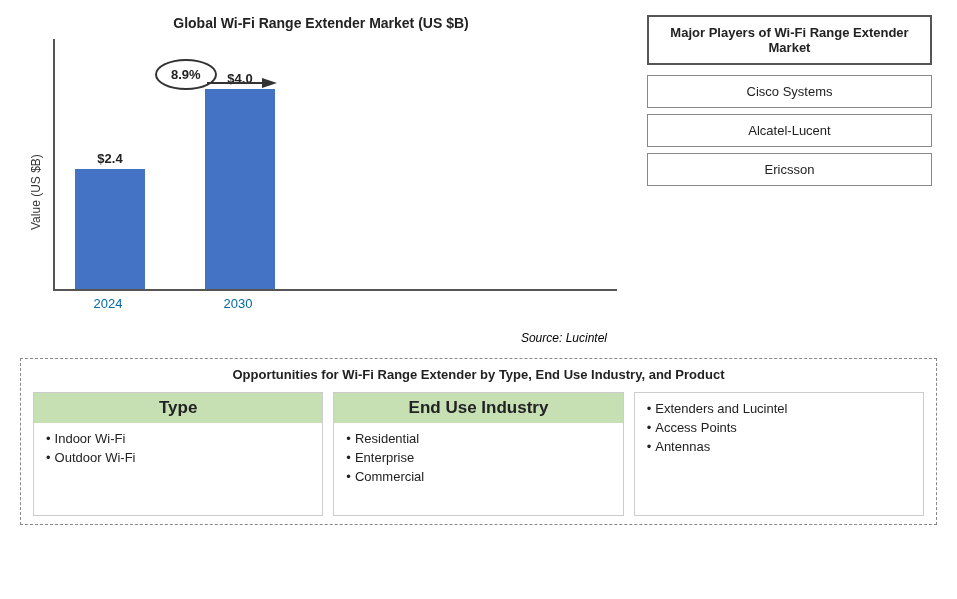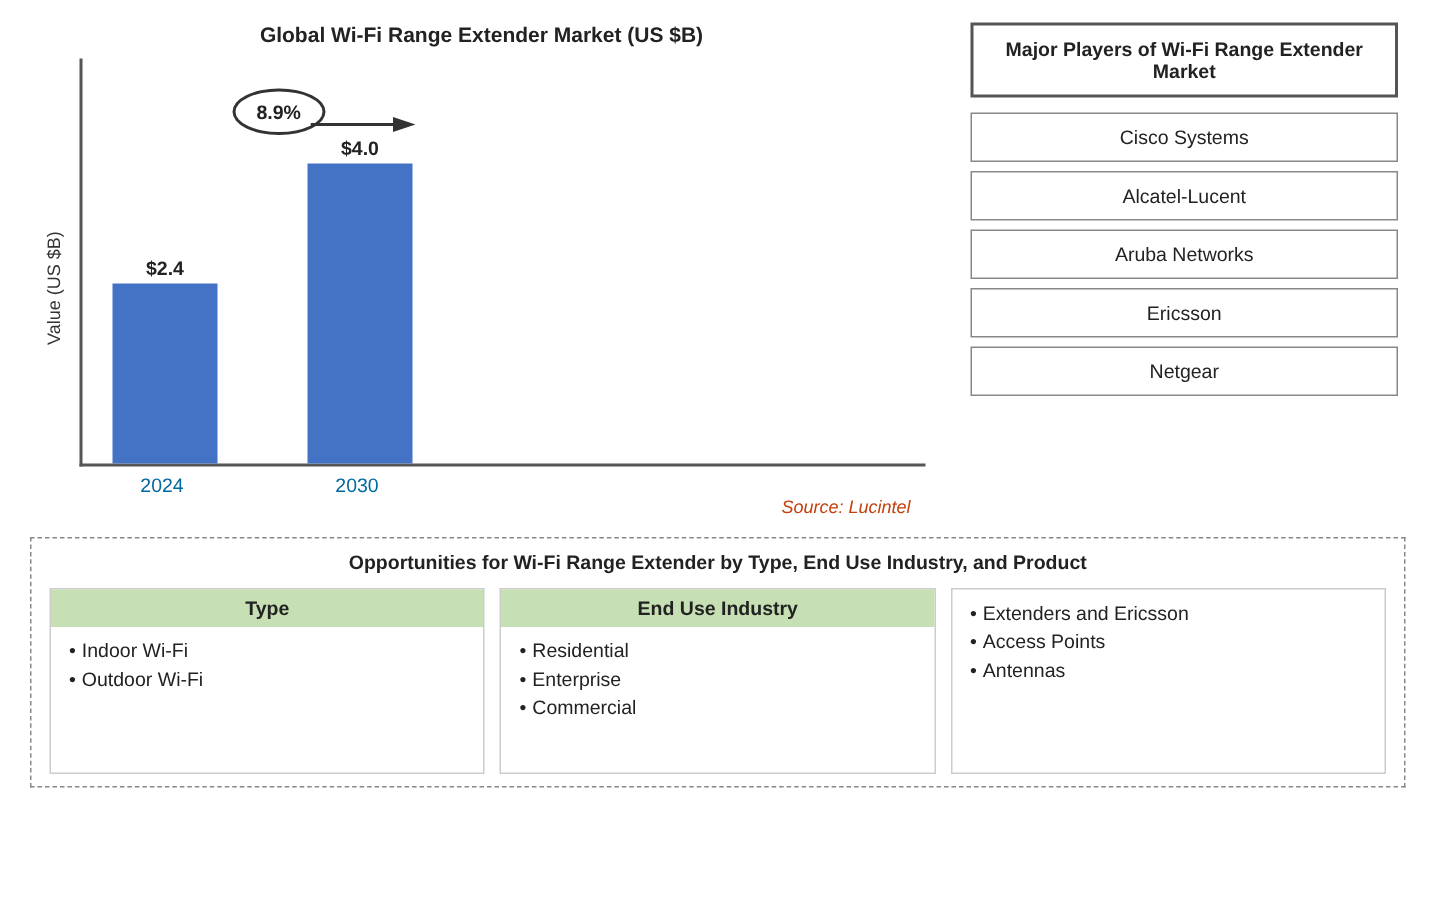--- a/index.html
+++ b/index.html
@@ -112,22 +112,22 @@
       width: 70px;
       text-align: center;
       font-size: 13px;
       color: #0369a1;
     }
 
     .source-label {
       text-align: right;
       font-size: 12px;
       font-style: italic;
-      color: #c2410c;
-      margin-top: 0;
+      color: #000000;
+      margin-top: 20px;
       margin-right: 10px;
     }
 
     
     .cagr-annotation {
       position: absolute;
       top: 20px;
       left: 100px;
       display: flex;
       flex-direction: column;
@@ -200,21 +200,21 @@
     .opp-column {
       flex: 1;
       display: flex;
       flex-direction: column;
       border: 1px solid #ccc;
     }
 
     .opp-col-header {
       background-color: #c6e0b4;
       text-align: center;
-      font-size: 13px;
+      font-size: 17px;
       font-weight: bold;
       color: #222;
       padding: 5px 8px;
     }
 
     .opp-col-body {
       padding: 8px 12px;
       flex: 1;
     }
 
@@ -272,23 +272,21 @@
 
           <div class="source-label">Source: Lucintel</div>
         </div>
       </div>
     </div>
 
     <div class="players-area">
       <div class="players-title-box">Major Players of Wi-Fi Range Extender Market</div>
       <div class="player-item">Cisco Systems</div>
       <div class="player-item">Alcatel-Lucent</div>
-      <div class="player-item">Aruba Networks</div>
       <div class="player-item">Ericsson</div>
-      <div class="player-item">Netgear</div>
     </div>
 
   </div>
 
   <div class="bottom-section">
     <div class="opp-title">Opportunities for Wi-Fi Range Extender by Type, End Use Industry, and Product</div>
     <div class="opp-columns">
 
       <div class="opp-column">
         <div class="opp-col-header">Type</div>
@@ -319,21 +317,21 @@
             <span class="bullet">•</span>
             <span>Commercial</span>
           </div>
         </div>
       </div>
 
       <div class="opp-column">
         <div class="opp-col-body">
           <div class="opp-col-item">
             <span class="bullet">•</span>
-            <span>Extenders and Ericsson</span>
+            <span>Extenders and Lucintel</span>
           </div>
           <div class="opp-col-item">
             <span class="bullet">•</span>
             <span>Access Points</span>
           </div>
           <div class="opp-col-item">
             <span class="bullet">•</span>
             <span>Antennas</span>
           </div>
         </div>

